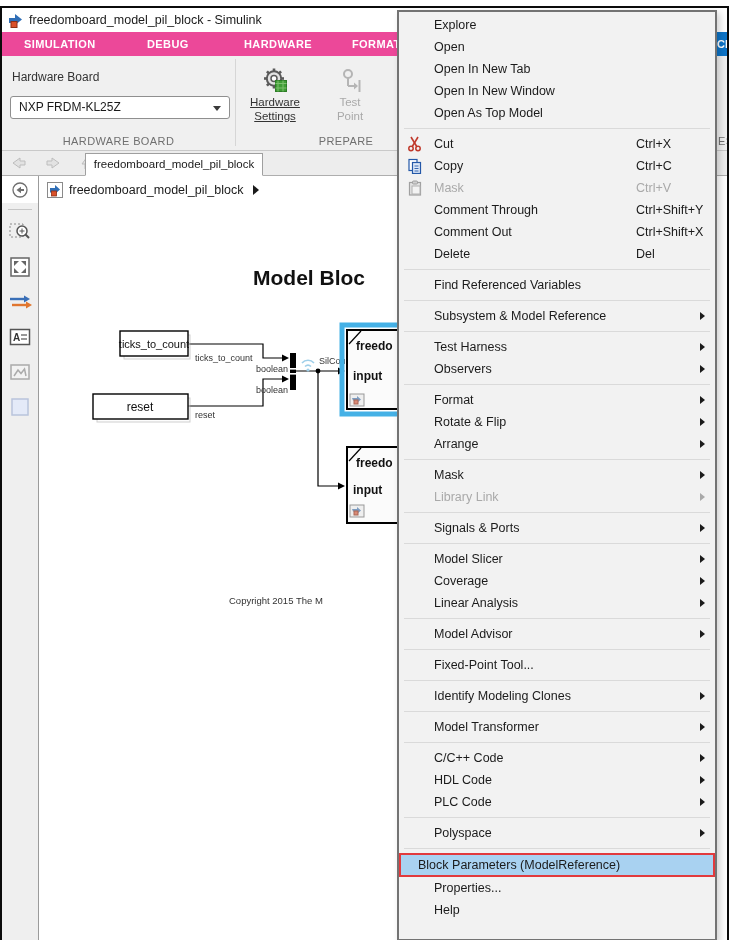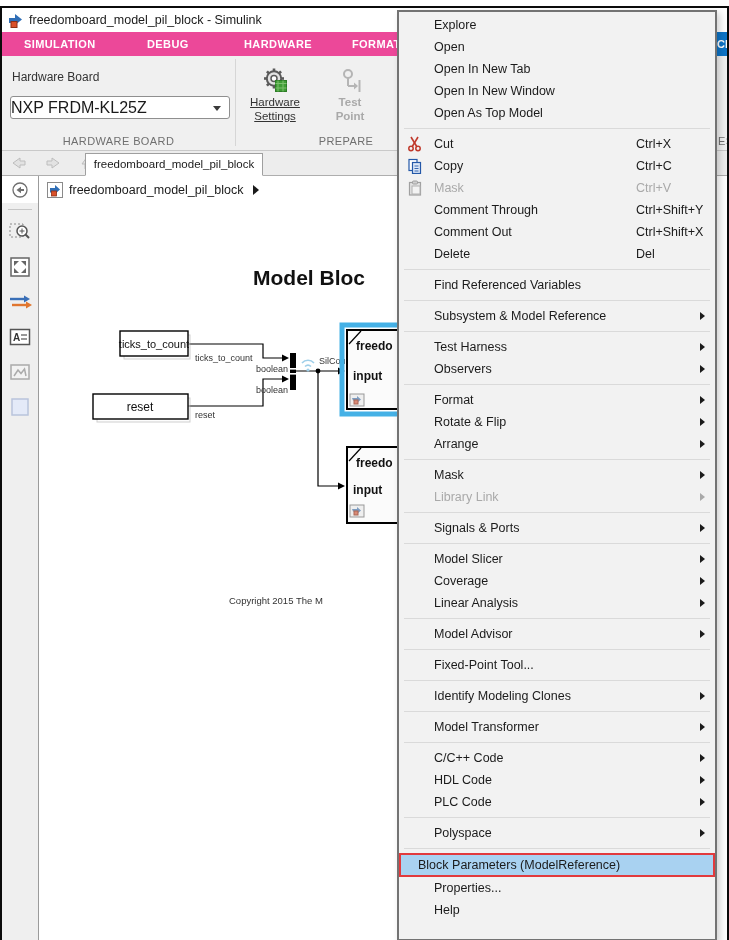--- a/index.html
+++ b/index.html
@@ -12,31 +12,31 @@
 
   
   .ribbontabs { position:relative; height:24px; background:#ec4899; }
   .rtab { position:absolute; top:0; height:24px; line-height:24px; color:#fff; font-size:11px; font-weight:bold; letter-spacing:.4px; padding:0 8px; }
   .rtab.t0{left:14px}.rtab.t1{left:137px}.rtab.t2{left:234px}.rtab.t3{left:342px}
   .ctxtab { position:absolute; top:0; bottom:0; left:714px; right:0; background:#0d74c7; color:#fff; font-size:11px; font-weight:bold; line-height:24px; padding-left:1px; overflow:hidden; }
 
   
   .toolstrip { position:relative; height:95px; background:#f0f0f0; border-bottom:1px solid #c9c9c9; }
   .hb-label { position:absolute; left:10px; top:14px; font-size:12px; color:#333; }
-  .hb-select { position:absolute; left:8px; top:40px; width:220px; height:23px; background:#fff; border:1px solid #8f8f8f; border-radius:3px; font-size:16px; color:#1a1a1a; line-height:21px; }
+  .hb-select { position:absolute; left:8px; top:40px; width:220px; height:23px; background:#fff; border:1px solid #8f8f8f; border-radius:3px; font-size:12px; color:#1a1a1a; line-height:21px; padding-left:8px; }
   .hb-caret { position:absolute; right:8px; top:9px; width:0; height:0; border-left:4px solid transparent; border-right:4px solid transparent; border-top:5px solid #3a3a3a; }
   .sec-label { position:absolute; bottom:3px; text-align:center; font-size:11px; color:#6f6f6f; letter-spacing:.4px; }
   .sec-hb { left:0; width:233px; }
   .sec-prep { left:233px; width:222px; }
   .sec-es { left:716px; bottom:3px; position:absolute; font-size:11px; color:#6f6f6f; letter-spacing:.4px; }
   .ts-divider { position:absolute; left:233px; top:3px; height:87px; width:1px; background:#d6d6d6; }
   .ts-btn { position:absolute; top:11px; width:62px; text-align:center; font-size:11.5px; color:#333; line-height:14px; }
   .ts-btn .bic { display:block; margin:0 auto 2px; }
   .ts-btn.disabled { color:#a9a9a9; }
-  .ts-btn.hs { left:242px;text-decoration:underline; } .ts-btn.tp { left:317px;font-weight:bold; }
+  .ts-btn.hs { left:242px;text-decoration:underline; } .ts-btn.tp { left:317px; }
 
   
   .doctabs { position:relative; height:25px; background:#ededed; border-bottom:1px solid #aeaeae; display:flex; align-items:flex-end; }
   .navbtns { position:absolute; left:6px; top:3px; display:flex; gap:12px; }
   .navbtn { width:22px; height:18px; display:flex; align-items:center; justify-content:center; }
   .dtab { position:relative; z-index:1; margin-left:83px; width:178px; height:23px; background:#fff; border:1px solid #9f9f9f; border-bottom:1px solid #fff; margin-bottom:-1px; text-align:center; font-size:11.5px; color:#1a1a1a; line-height:21px; overflow:hidden; }
 
   
   .crumbrow { height:27px; background:#fff; display:flex; }
   .crumb-left { width:37px; border-right:1px solid #9b9b9b; display:flex; align-items:center; justify-content:center; }

